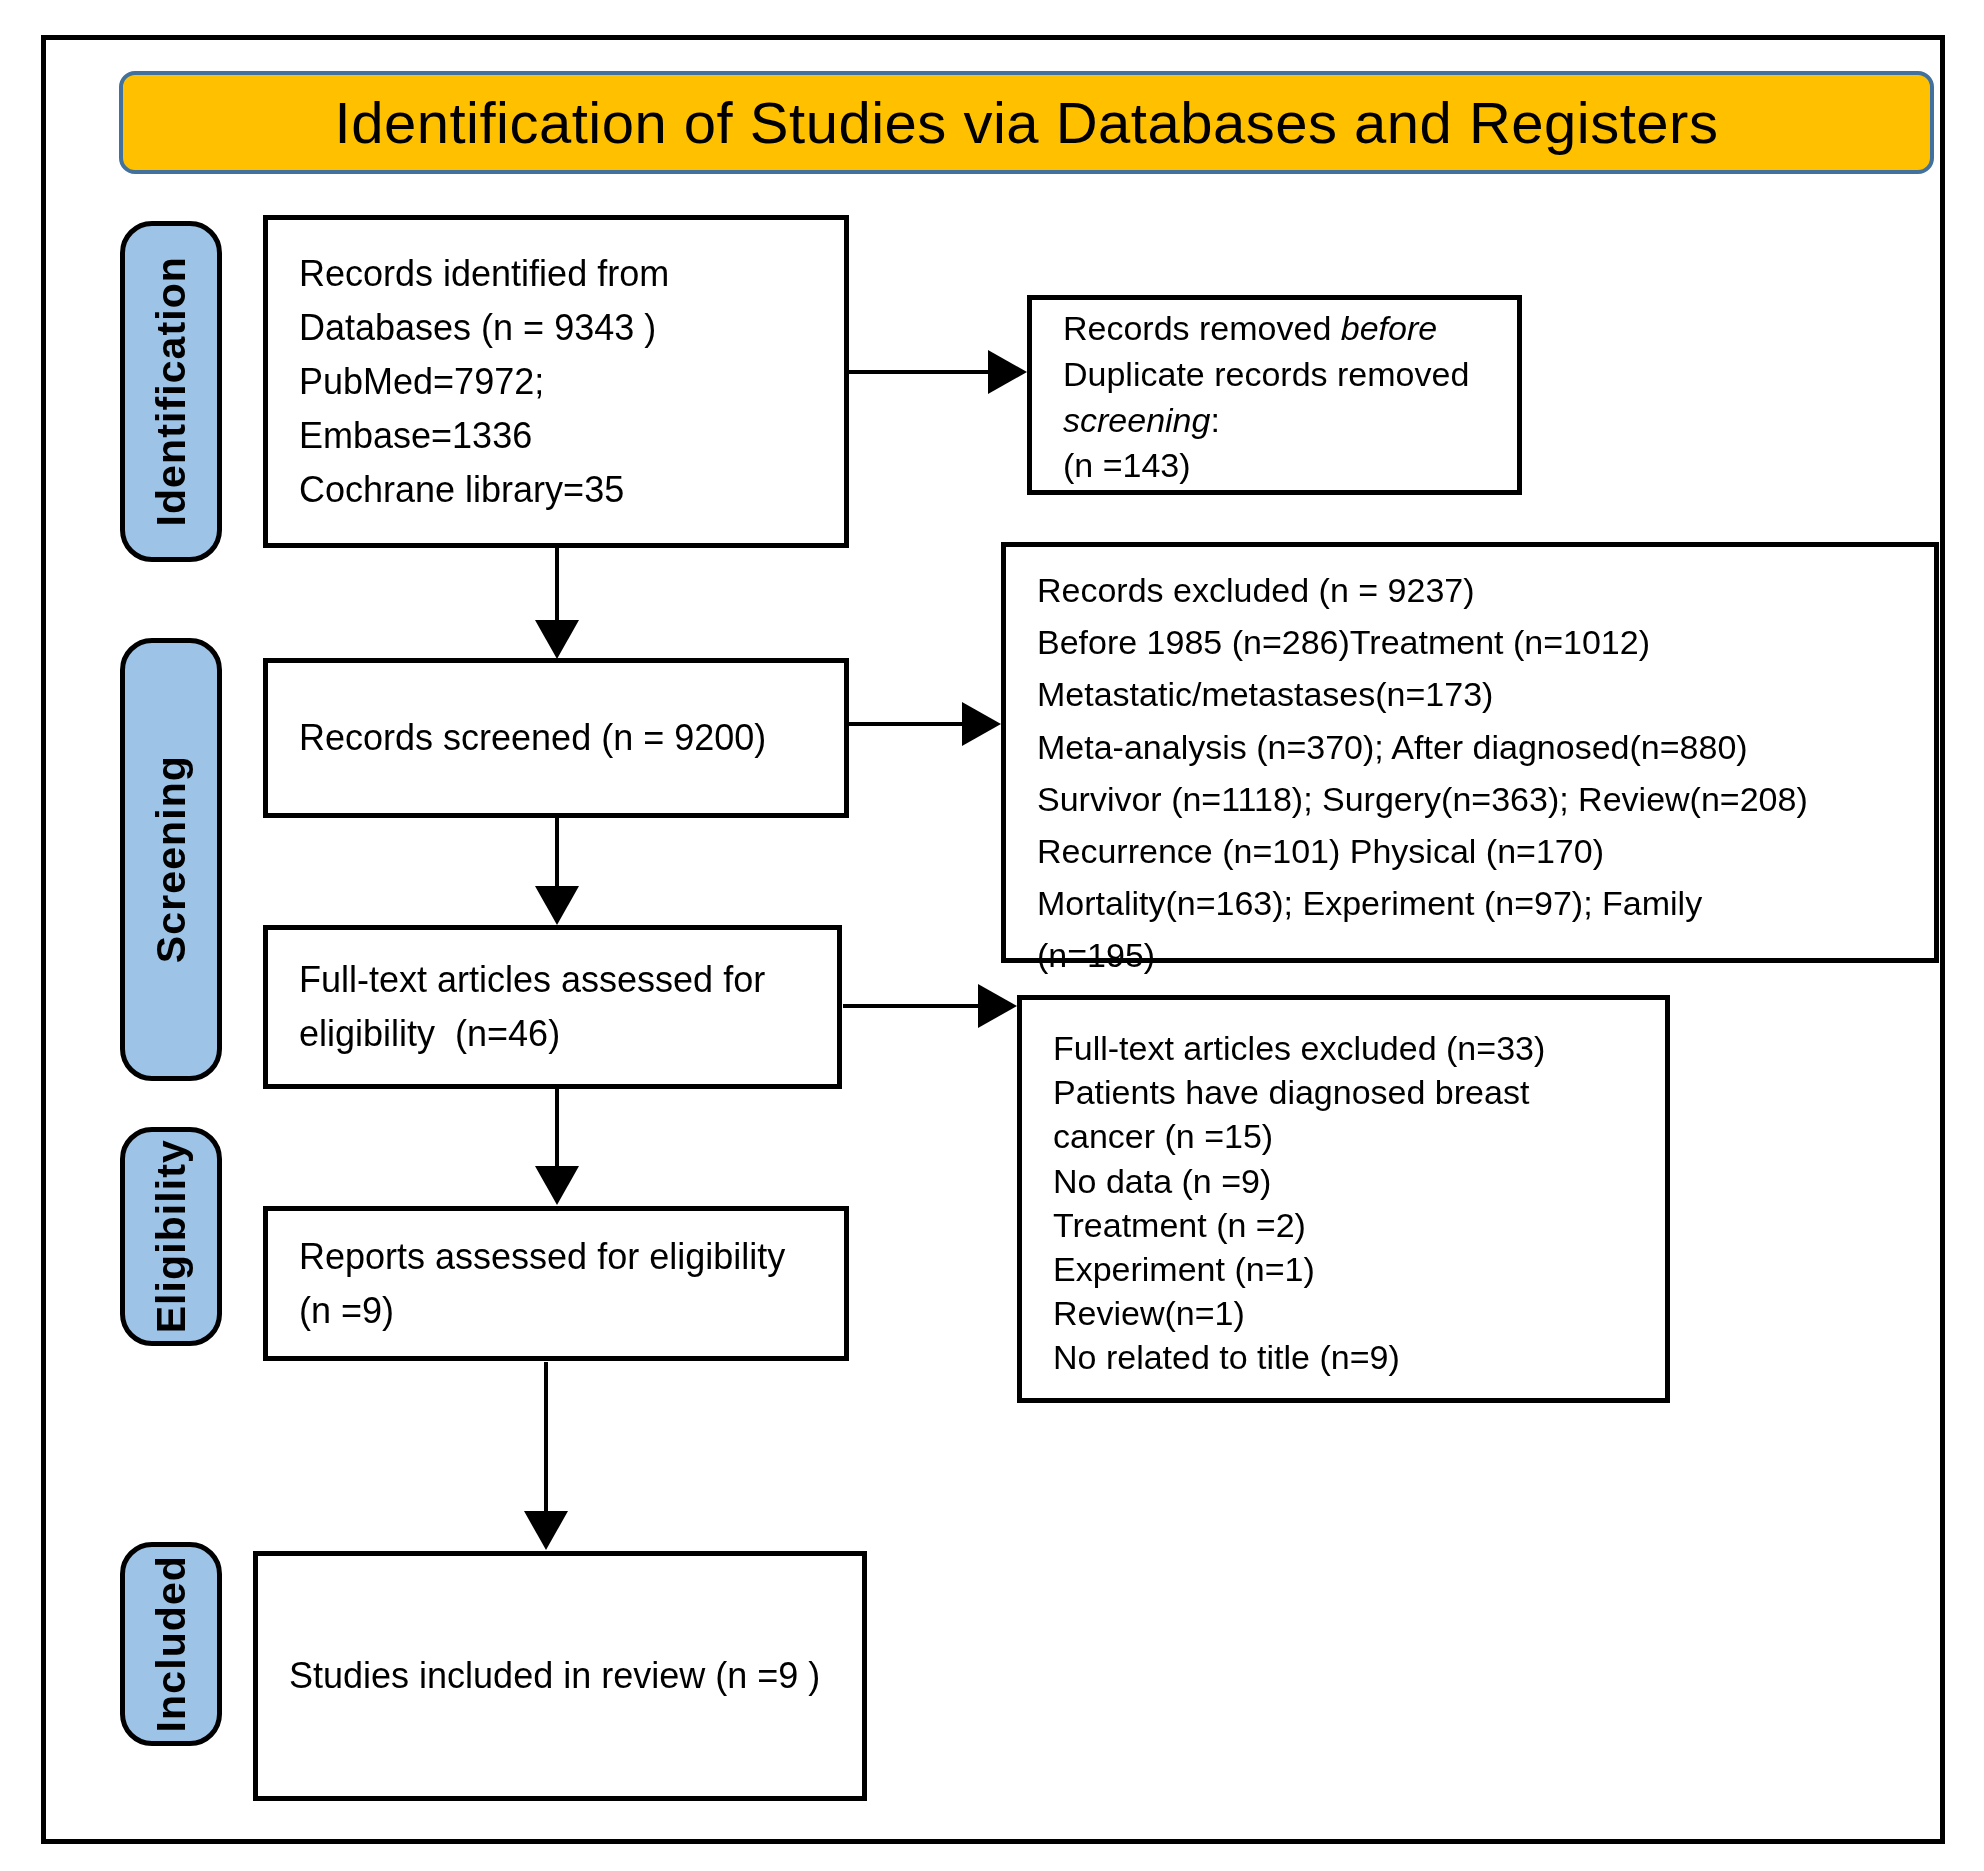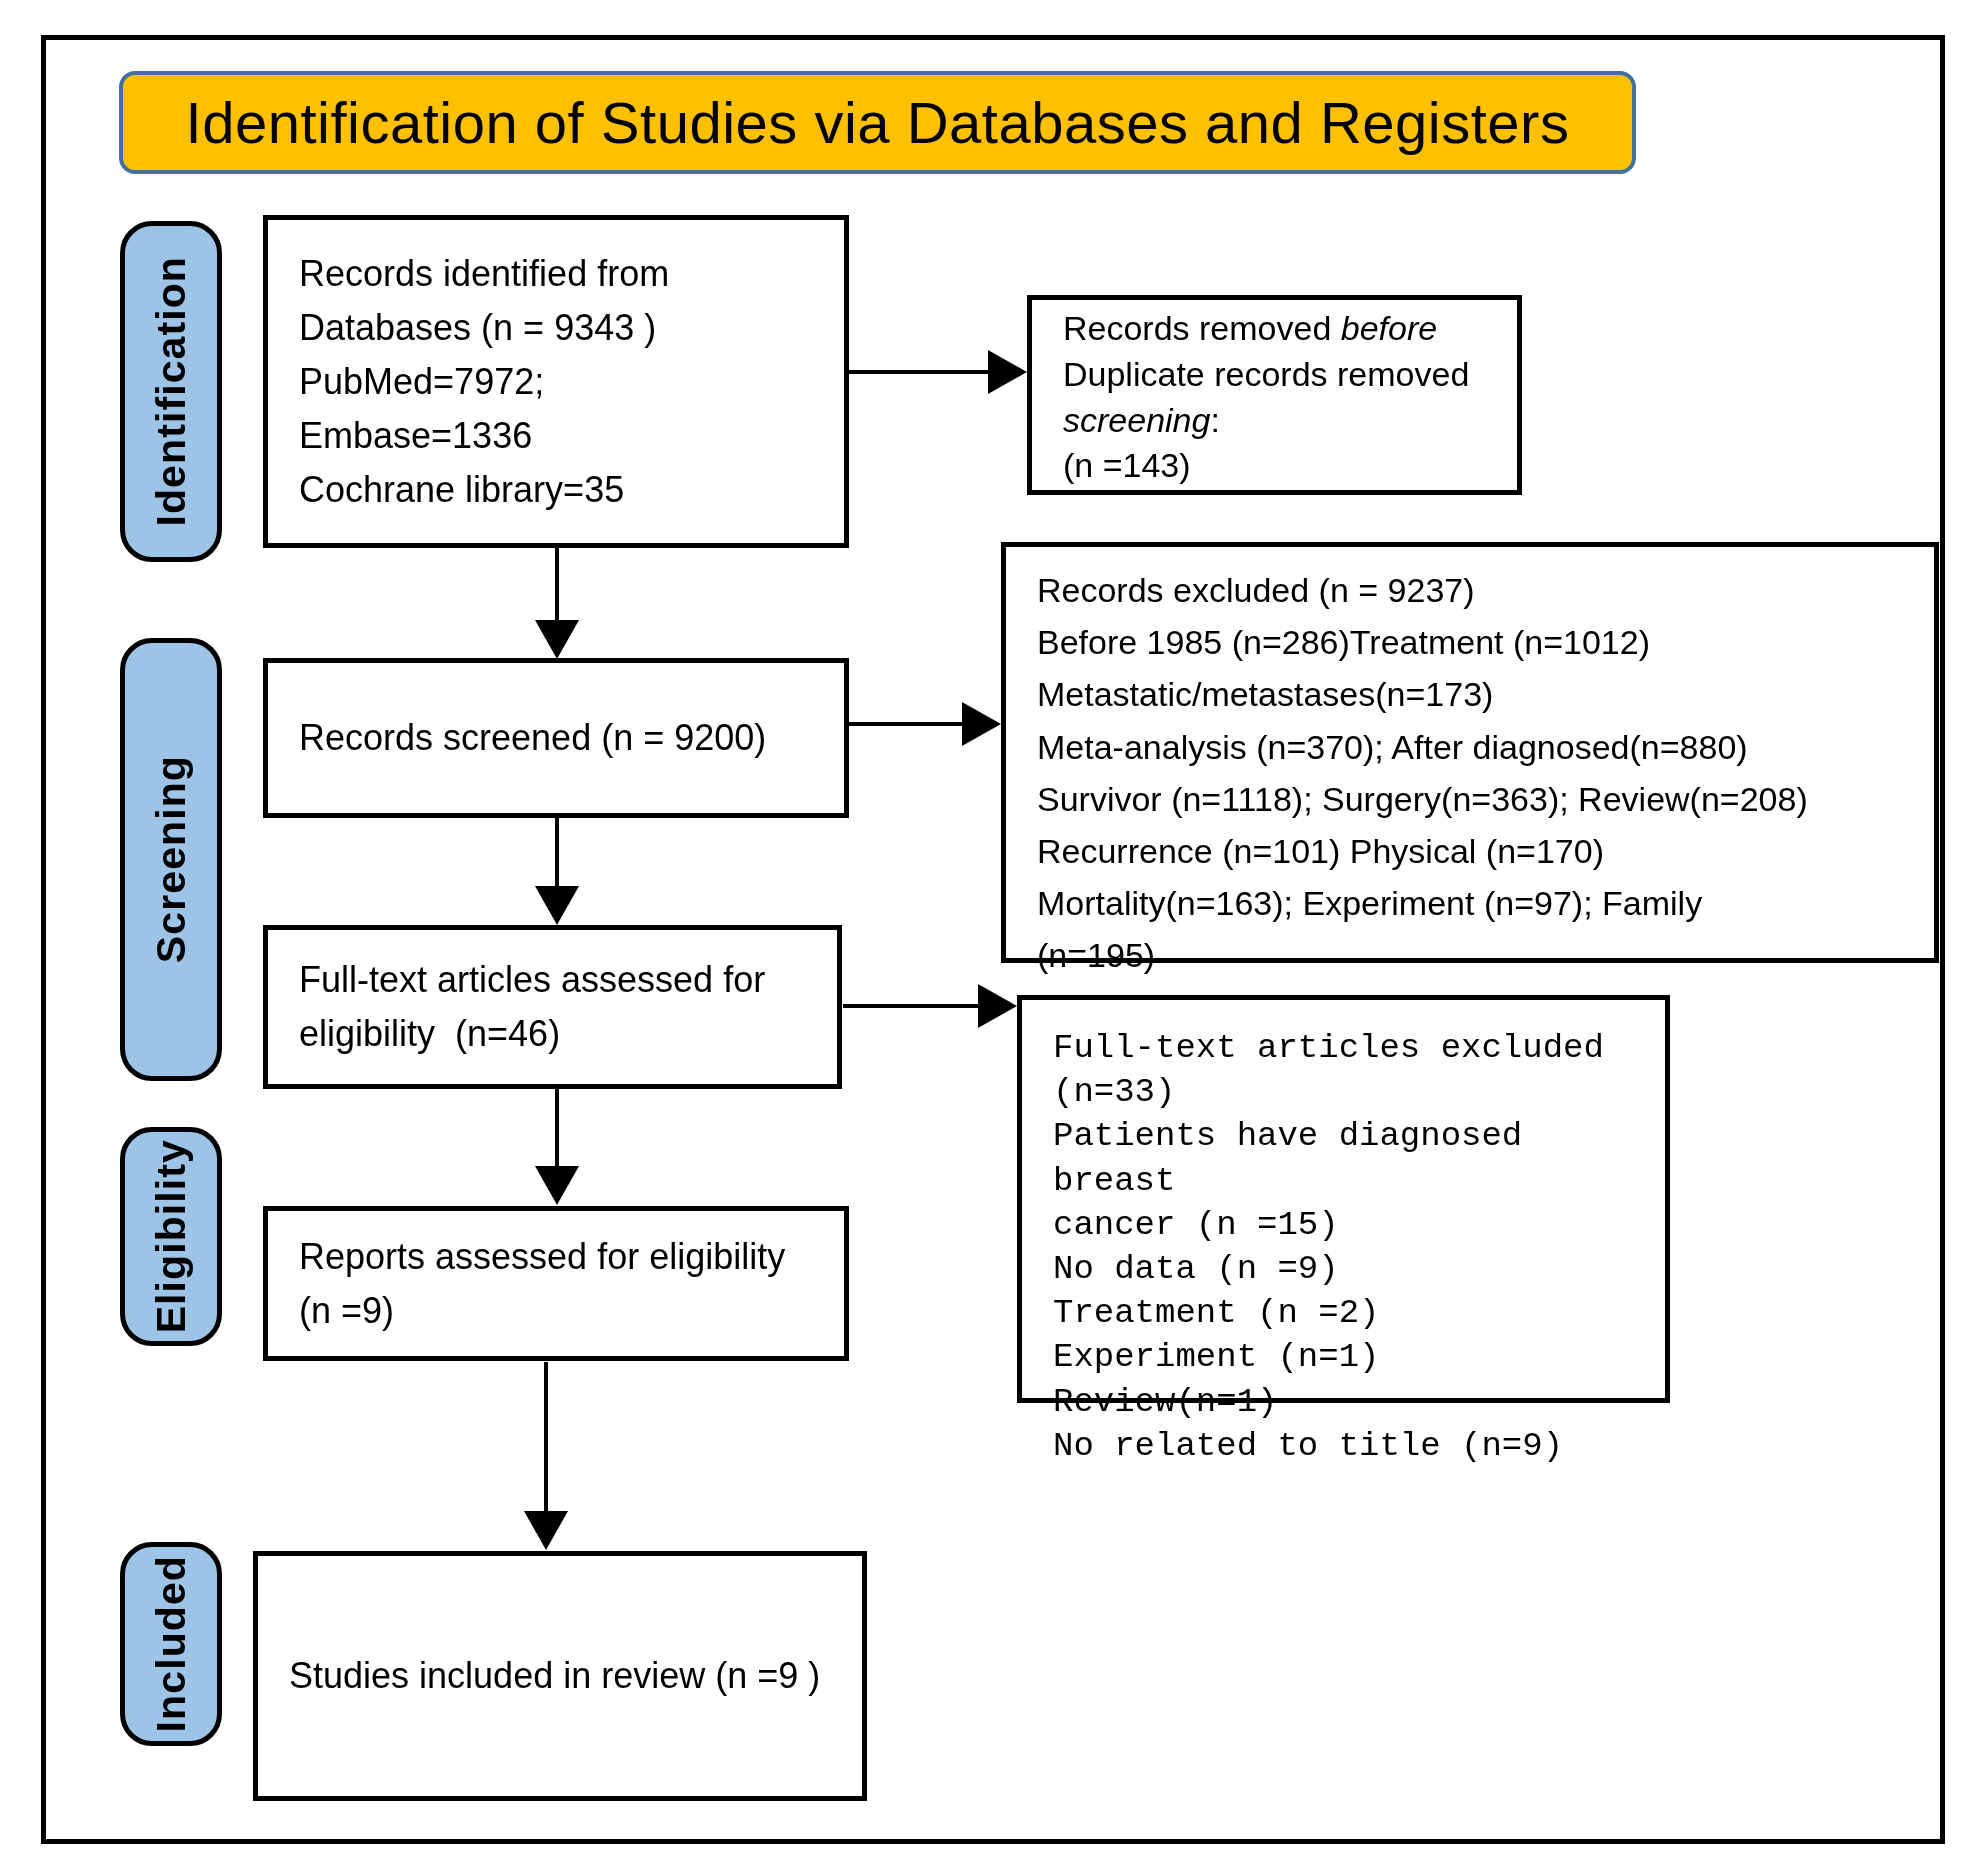--- a/index.html
+++ b/index.html
@@ -5,21 +5,21 @@
   html,body{margin:0;padding:0;background:#ffffff;}
   #canvas{
     position:relative;width:1985px;height:1871px;background:#ffffff;
     font-family:"Liberation Sans",sans-serif;color:#000;overflow:hidden;
   }
   .frame{
     position:absolute;left:41px;top:35px;width:1904px;height:1809px;
     border:5.3px solid #000;box-sizing:border-box;
   }
   .banner{
-    position:absolute;left:119px;top:71px;width:1517px;height:103px;
+    position:absolute;left:119px;top:71px;width:1815px;height:103px;
     background:var(--banner-fill,#FFC000);
     border:4.7px solid var(--banner-border,#41719C);
     border-radius:16px;box-sizing:border-box;
     display:flex;align-items:center;justify-content:center;
   }
   .banner-text{font-size:58px;letter-spacing:0.5px;}
   .pill{
     position:absolute;left:120px;width:102px;
     background:var(--stage-fill,#9DC3E6);
     border:5.8px solid var(--stage-border,#000000);
@@ -110,21 +110,21 @@
     <div class="line">Before 1985 (n=286)Treatment (n=1012)</div>
     <div class="line">Metastatic/metastases(n=173)</div>
     <div class="line">Meta-analysis (n=370); After diagnosed(n=880)</div>
     <div class="line">Survivor (n=1118); Surgery(n=363); Review(n=208)</div>
     <div class="line">Recurrence (n=101) Physical (n=170)</div>
     <div class="line">Mortality(n=163); Experiment (n=97); Family</div>
     <div class="line">(n=195)</div>
     <div class="line">Unrelated title (n=4101)</div>
   </div>
 
-  <div class="box rightcol" style="left:1017px;top:977px;width:653px;height:408px;padding-top:26px;font-family:Liberation Mono, monospace;">
+  <div class="box rightcol" style="left:1017px;top:977px;width:653px;height:408px;padding-top:26px;">
     <div class="line">Full-text articles excluded (n=33)</div>
     <div class="line">Patients have diagnosed breast</div>
     <div class="line">cancer (n =15)</div>
     <div class="line">No data (n =9)</div>
     <div class="line">Treatment (n =2)</div>
     <div class="line">Experiment (n=1)</div>
     <div class="line">Review(n=1)</div>
     <div class="line">No related to title (n=9)</div>
   </div>
 

